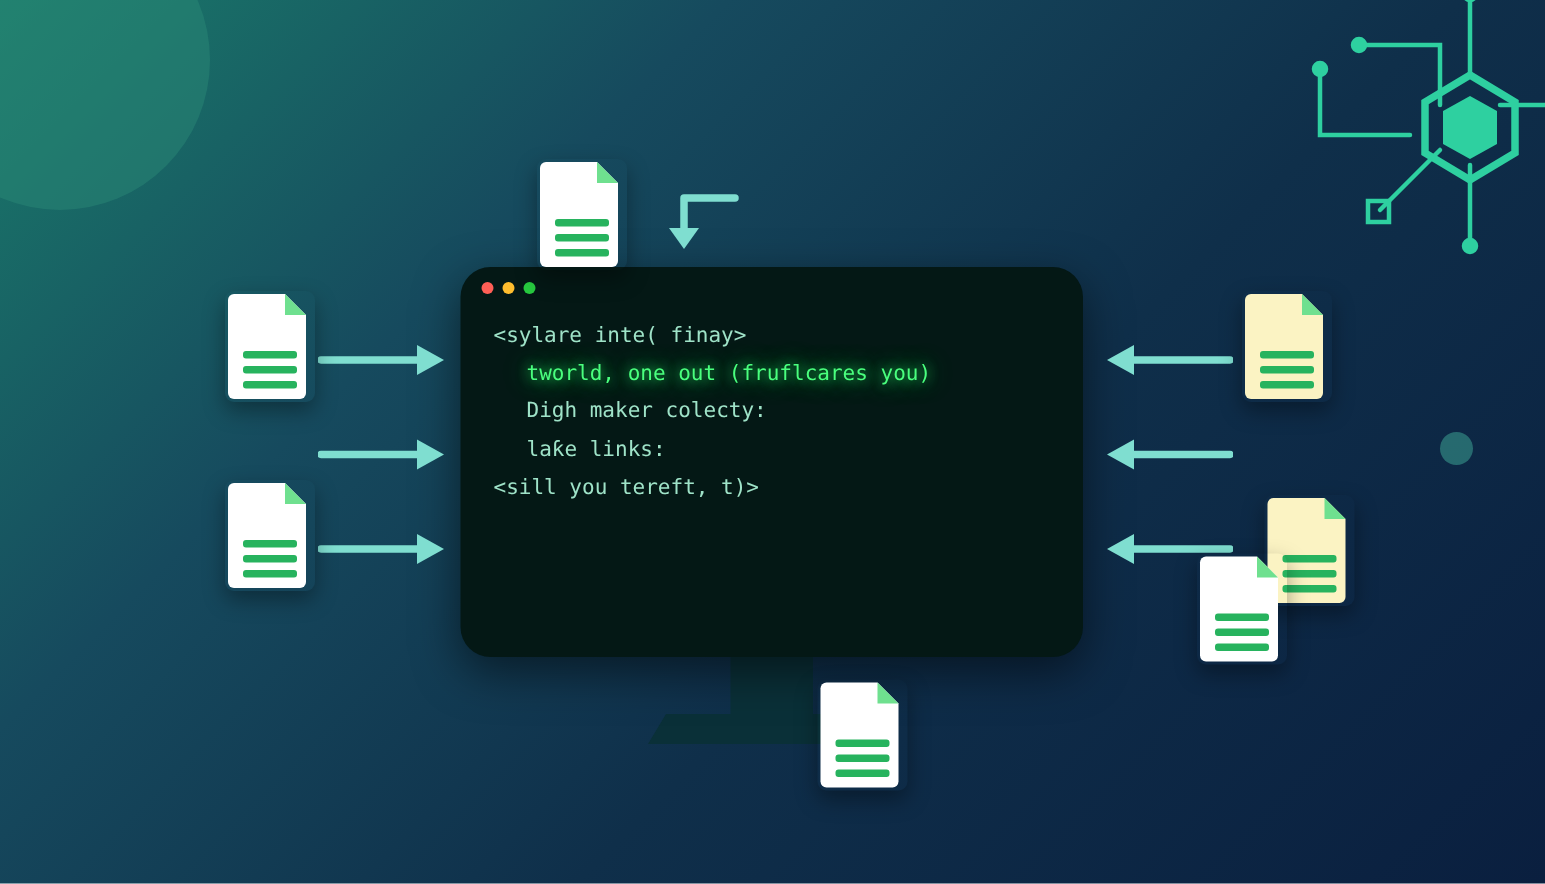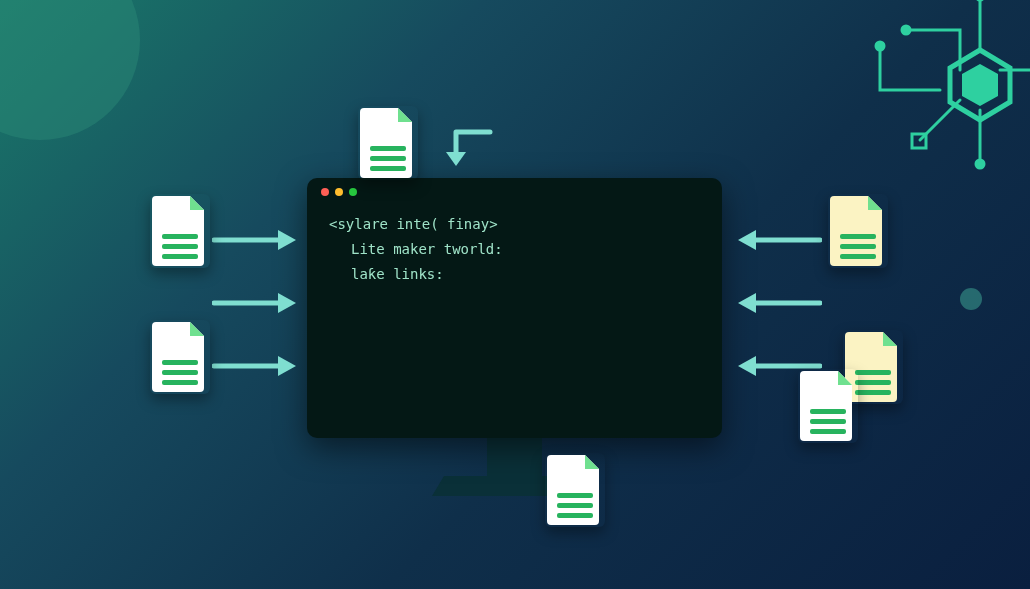--- a/index.html
+++ b/index.html
@@ -45,21 +45,21 @@
   }
 
   
   .monitor {
     position: absolute;
     left: 307px;
     top: 178px;
     width: 415px;
     height: 260px;
     background: #041815;
-    border-radius: 10px;
+    border-radius: 20px;
     box-shadow: 0 10px 30px rgba(0,0,0,0.5);
     padding: 34px 16px 14px 22px;
     color: #9fe3c8;
     font-size: 14px;
     line-height: 1.8;
   }
   .monitor .dots {
     position: absolute;
     top: 10px;
     left: 14px;
@@ -171,22 +171,24 @@
 <div class="stand-neck"></div>
 <div class="stand-base"></div>
 
 <div class="monitor">
   <div class="dots">
     <span class="d-red"></span>
     <span class="d-yel"></span>
     <span class="d-grn"></span>
   </div>
   <div class="line">&lt;sylare inte( finay&gt;</div>
-  <div class="line indent1">Lite maker tworld:</div>
+  <div class="line indent1 glow">tworld, one out (fruflcares you)</div>
+  <div class="line indent1">Digh maker colecty:</div>
   <div class="line indent1">laƙe links:</div>
+  <div class="line">&lt;sill you tereft, t)&gt;</div>
 </div>
 
 <div class="arrow-down">
   <svg viewBox="0 0 60 44">
     <path d="M50 4 L16 4 L16 26" stroke="#7fded0" stroke-width="5" fill="none" stroke-linecap="round" stroke-linejoin="round"></path>
     <path d="M6 24 L16 38 L26 24 Z" fill="#7fded0"></path>
   </svg>
 </div>
 
 <div class="arrow-r arr1">

